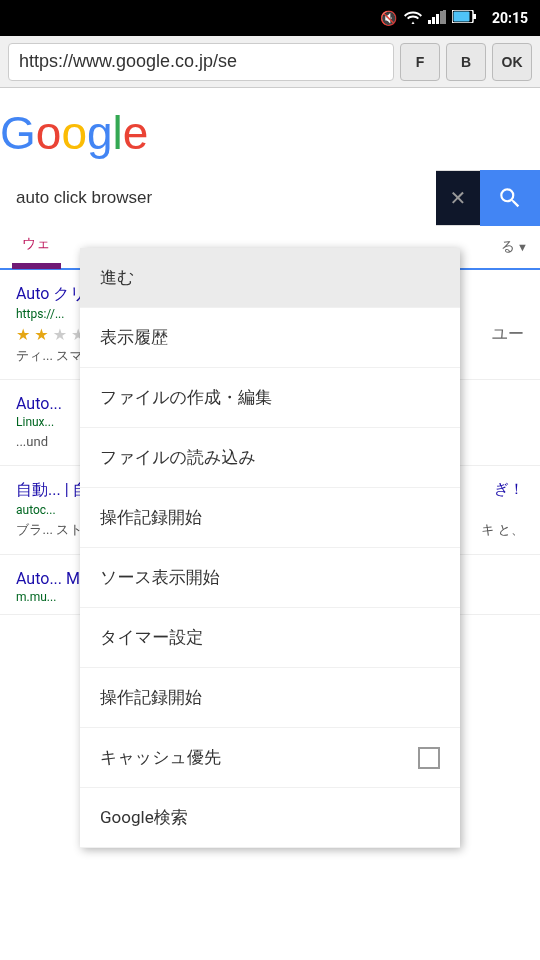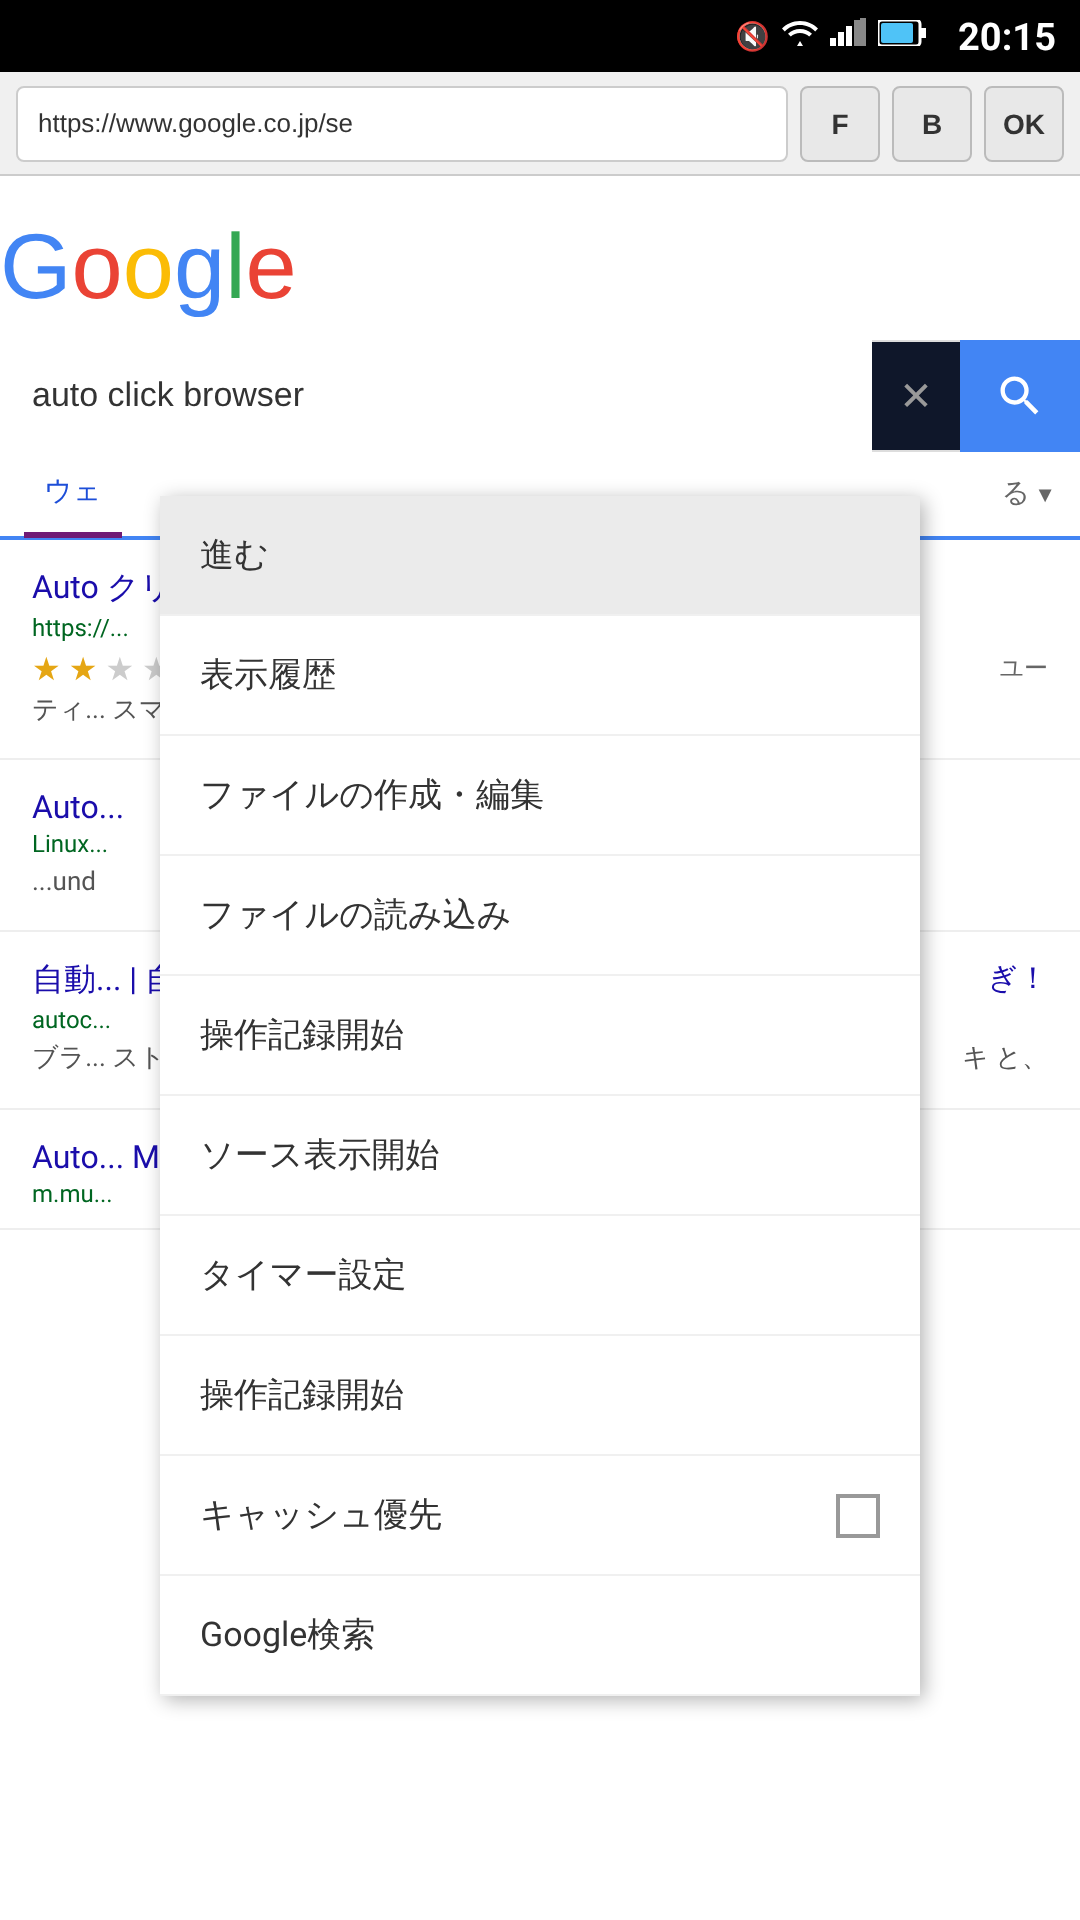--- a/index.html
+++ b/index.html
@@ -22,21 +22,21 @@
       padding: 0 12px;
       gap: 8px;
     }
     .status-icons {
       display: flex;
       align-items: center;
       gap: 6px;
     }
     .status-time {
       color: #fff;
-      font-size: 19px;
+      font-size: 14px;
       font-weight: bold;
       margin-left: 8px;
     }
 
     
     .address-bar-row {
       background: #f0f0f0;
       height: 52px;
       display: flex;
       align-items: center;
@@ -44,21 +44,21 @@
       gap: 6px;
       border-bottom: 1px solid #ccc;
     }
     .address-input {
       flex: 1;
       height: 38px;
       border: 1px solid #ccc;
       border-radius: 4px;
       background: #fff;
       padding: 0 10px;
-      font-size: 13px;
+      font-size: 18px;
       color: #333;
     }
     .nav-btn {
       height: 38px;
       min-width: 40px;
       border: 1px solid #bbb;
       background: #e8e8e8;
       border-radius: 4px;
       font-size: 14px;
       font-weight: bold;
@@ -137,26 +137,26 @@
     .tabs-row {
       background: #fff;
       display: flex;
       align-items: center;
       border-bottom: 2px solid #4285f4;
       height: 44px;
       padding: 0 12px;
     }
     .tab-item {
       font-size: 14px;
-      color: #1d4ed8;
+      color: #be185d;
       padding: 0 10px;
       height: 44px;
       display: flex;
       align-items: center;
-      border-bottom: 3px solid #701a75;
+      border-bottom: 6px solid #701a75;
       font-weight: 500;
     }
     .tab-dropdown {
       display: flex;
       align-items: center;
       color: #666;
       font-size: 14px;
       cursor: pointer;
       gap: 2px;
     }
@@ -308,21 +308,21 @@
 
   <div class="result-card">
     <a class="result-title">Auto クリックブラウザ - Goo...</a>
     <div class="result-url">https://...</div>
     <div class="star-rating">
       <span class="star-filled">★</span>
       <span class="star-filled">★</span>
       <span class="star-empty">★</span>
       <span class="star-empty">★</span>
       <span class="star-empty">★</span>
-      <span style="position:absolute;right:16px;color:#666;font-size:12px;">ユー</span>
+      <span style="position:absolute;right:16px;color:#666;font-size:16px;">ユー</span>
     </div>
     <div class="result-snippet">ティ... スマ...</div>
   </div>
 
   <div class="result-card">
     <a class="result-title">Auto...</a>
     <div class="result-url">Linux...</div>
     <div class="result-snippet" style="position:relative">
       <span>...und</span>
       <span style="position:absolute;right:0;"></span>

